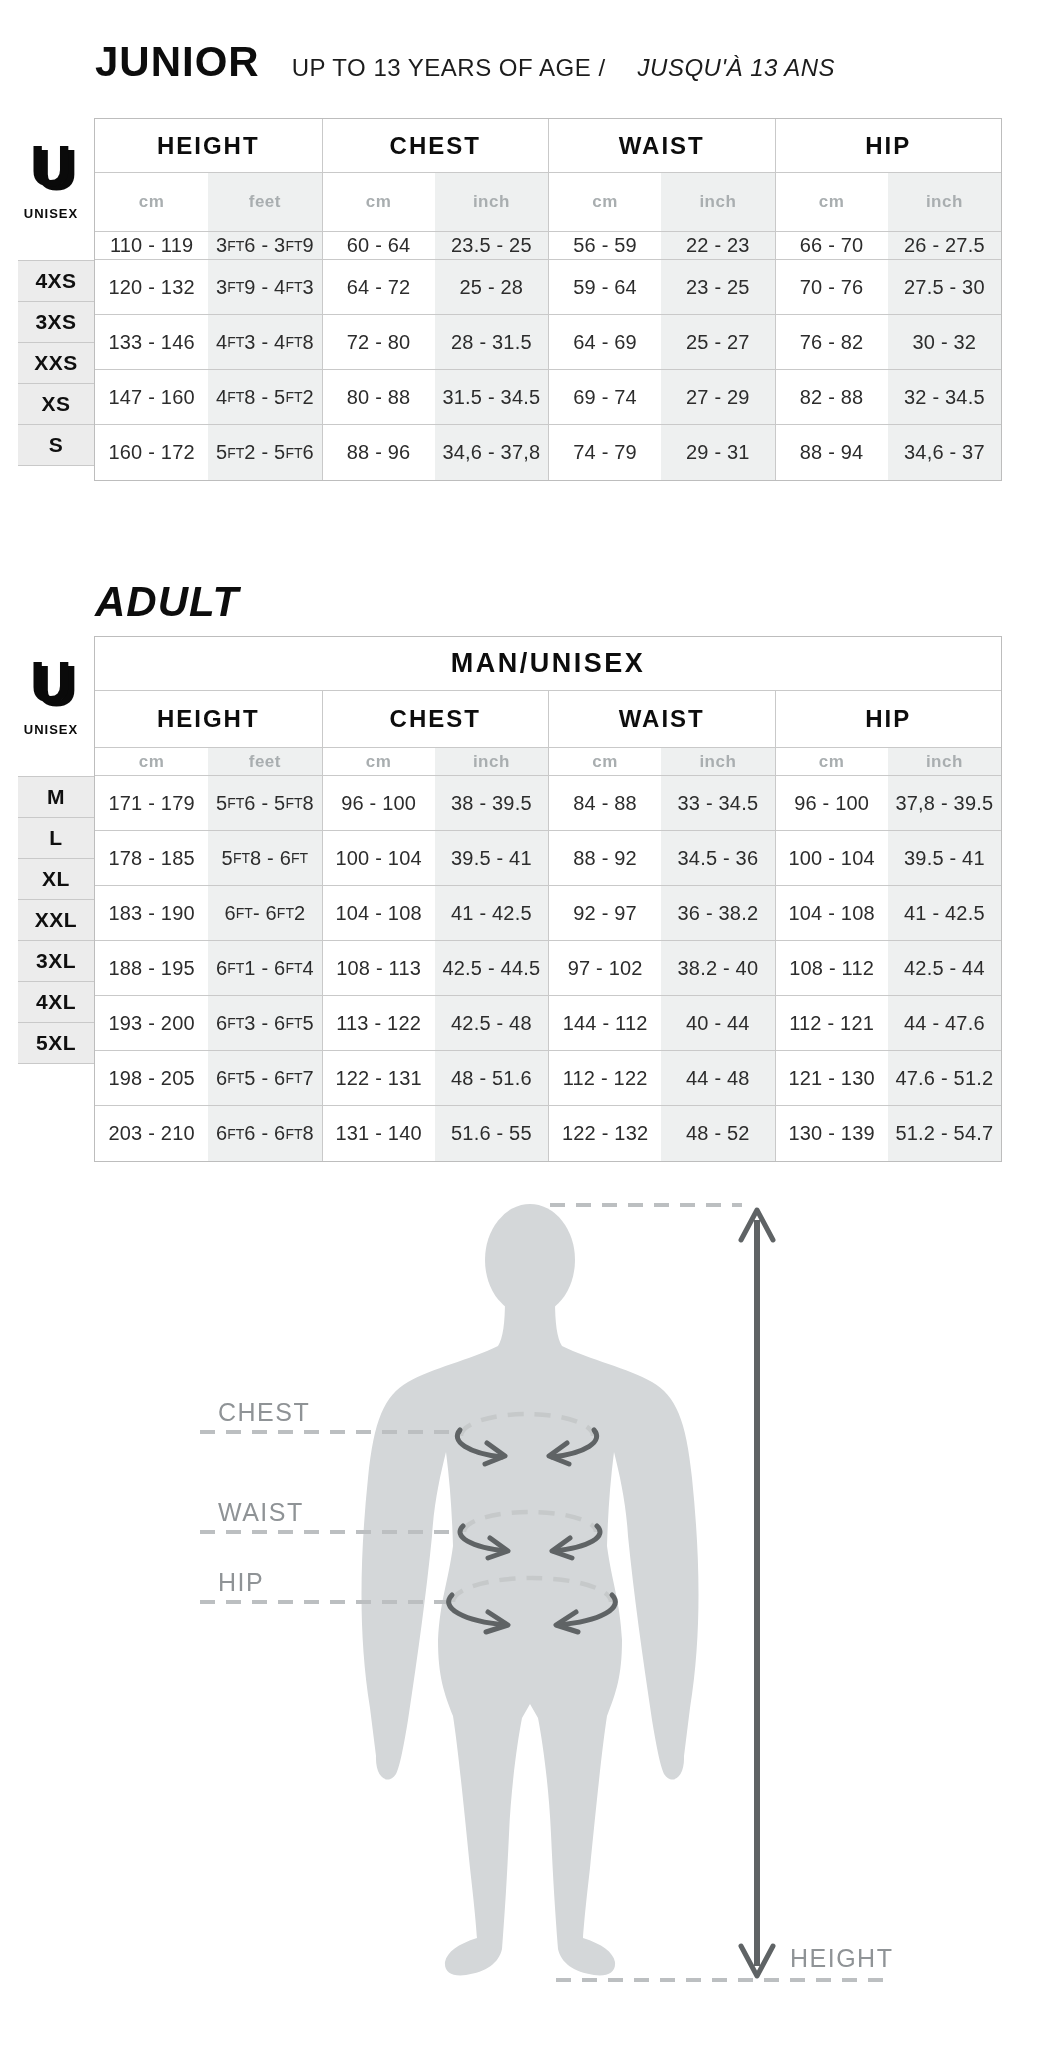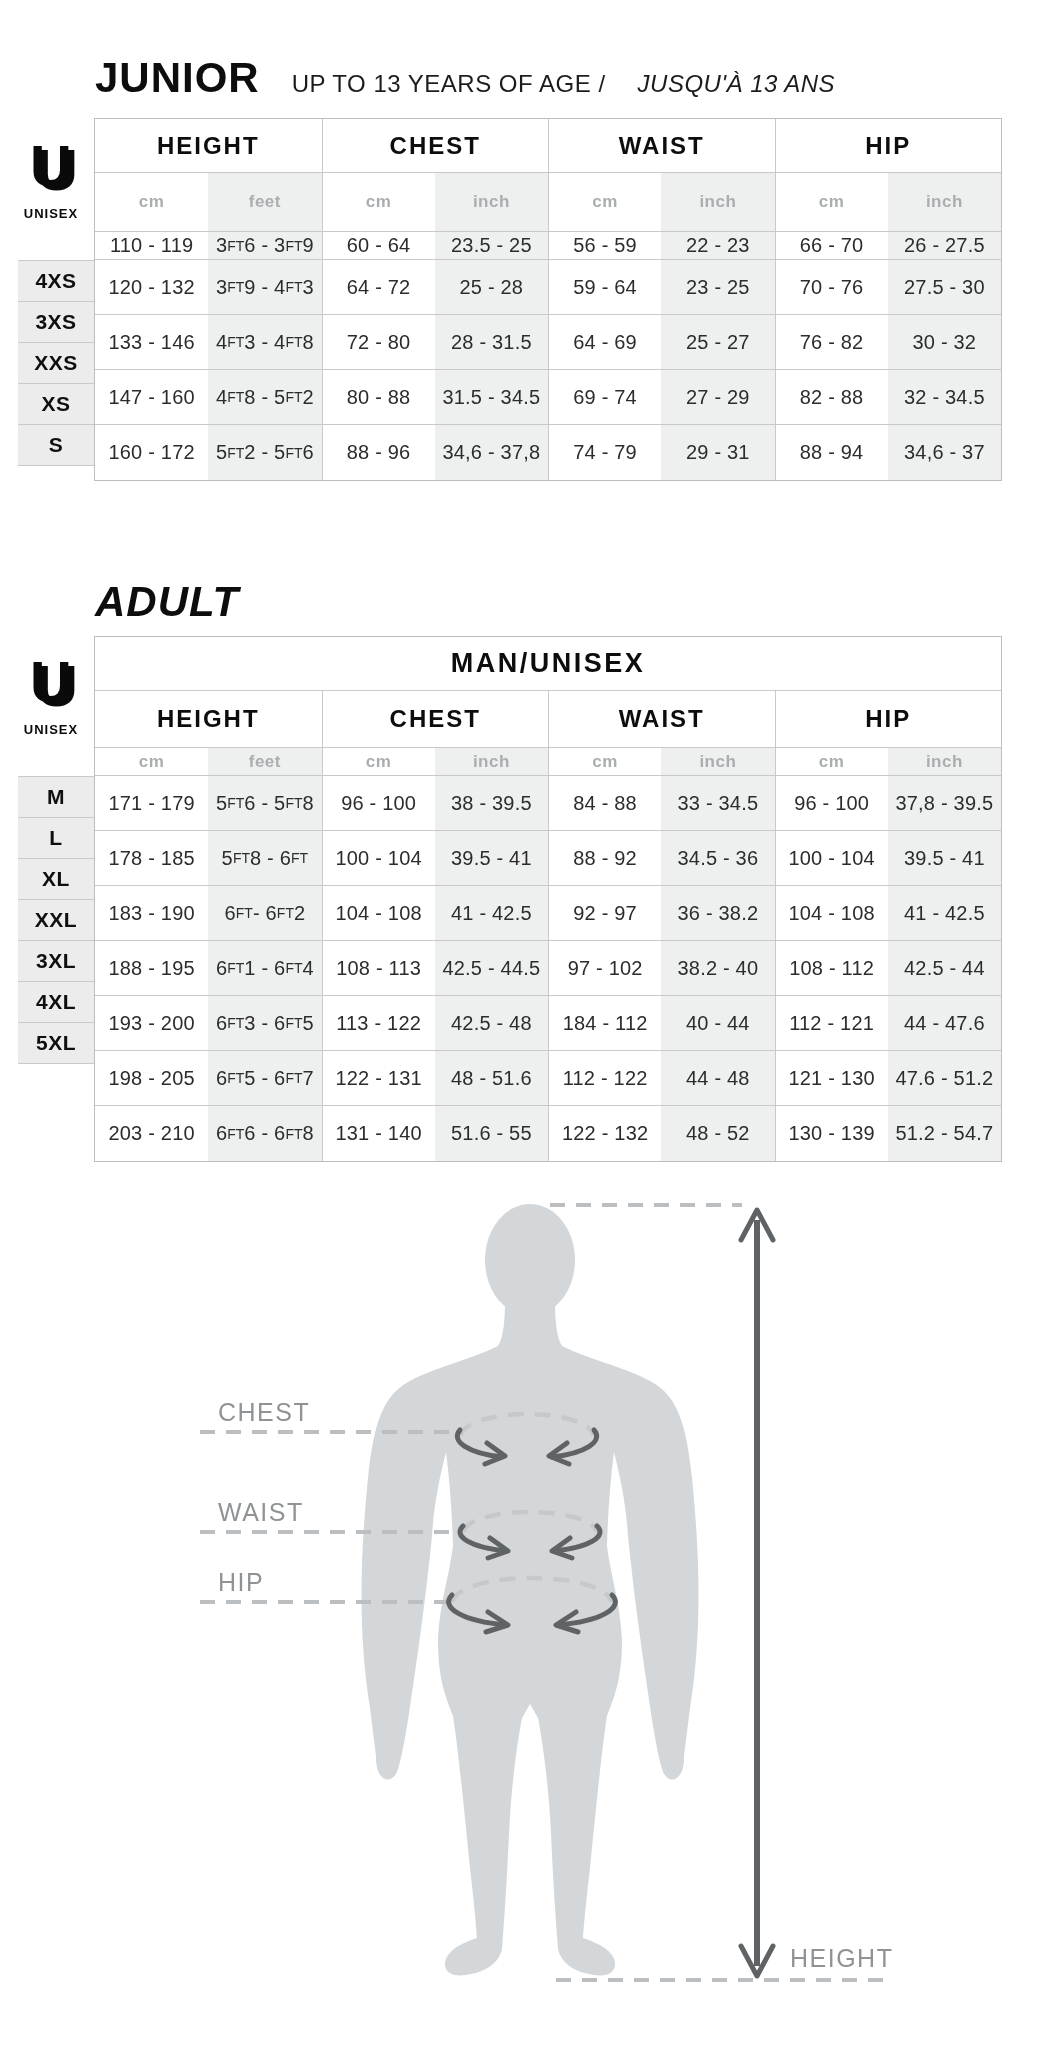--- a/index.html
+++ b/index.html
@@ -60,21 +60,21 @@
   .solidarc{stroke:var(--arrow);stroke-width:5;fill:none;stroke-linecap:round;}
   .vline{stroke:var(--arrow);stroke-width:6;fill:none;}
   .chev{stroke:var(--arrow);stroke-width:5;fill:none;stroke-linecap:round;stroke-linejoin:round;}
   .meas-label{position:absolute;font-size:25px;letter-spacing:1.5px;color:var(--diagram-label);font-weight:400;}
 </style>
 </head>
 <body>
 
 <div class="page">
 
-  <div class="sec-head" style="top:54px;gap:32px;">
+  <div class="sec-head" style="top:38px;gap:32px;">
     <span class="sec-title">JUNIOR</span>
     <span class="sec-sub">UP TO 13 YEARS OF AGE /</span>
     <span class="sec-sub-fr">JUSQU'À 13 ANS</span>
   </div>
 
   <div class="logo" style="left:12px;top:136px;">
     <div class="logo-u">
       <span class="back">U</span>
       <span class="front">U</span>
     </div>
@@ -202,21 +202,21 @@
         <div class="cell data-cell gsep">108 - 113</div>
         <div class="cell data-cell shade">42.5 - 44.5</div>
         <div class="cell data-cell gsep">97 - 102</div>
         <div class="cell data-cell shade">38.2 - 40</div>
         <div class="cell data-cell gsep">108 - 112</div>
         <div class="cell data-cell shade">42.5 - 44</div>
         <div class="cell data-cell">193 - 200</div>
         <div class="cell data-cell shade ftcol">6<span class="ft">FT</span>3 - 6<span class="ft">FT</span>5</div>
         <div class="cell data-cell gsep">113 - 122</div>
         <div class="cell data-cell shade">42.5 - 48</div>
-        <div class="cell data-cell gsep">184 - 112</div>
+        <div class="cell data-cell gsep">144 - 112</div>
         <div class="cell data-cell shade">40 - 44</div>
         <div class="cell data-cell gsep">112 - 121</div>
         <div class="cell data-cell shade">44 - 47.6</div>
         <div class="cell data-cell">198 - 205</div>
         <div class="cell data-cell shade ftcol">6<span class="ft">FT</span>5 - 6<span class="ft">FT</span>7</div>
         <div class="cell data-cell gsep">122 - 131</div>
         <div class="cell data-cell shade">48 - 51.6</div>
         <div class="cell data-cell gsep">112 - 122</div>
         <div class="cell data-cell shade">44 - 48</div>
         <div class="cell data-cell gsep">121 - 130</div>

